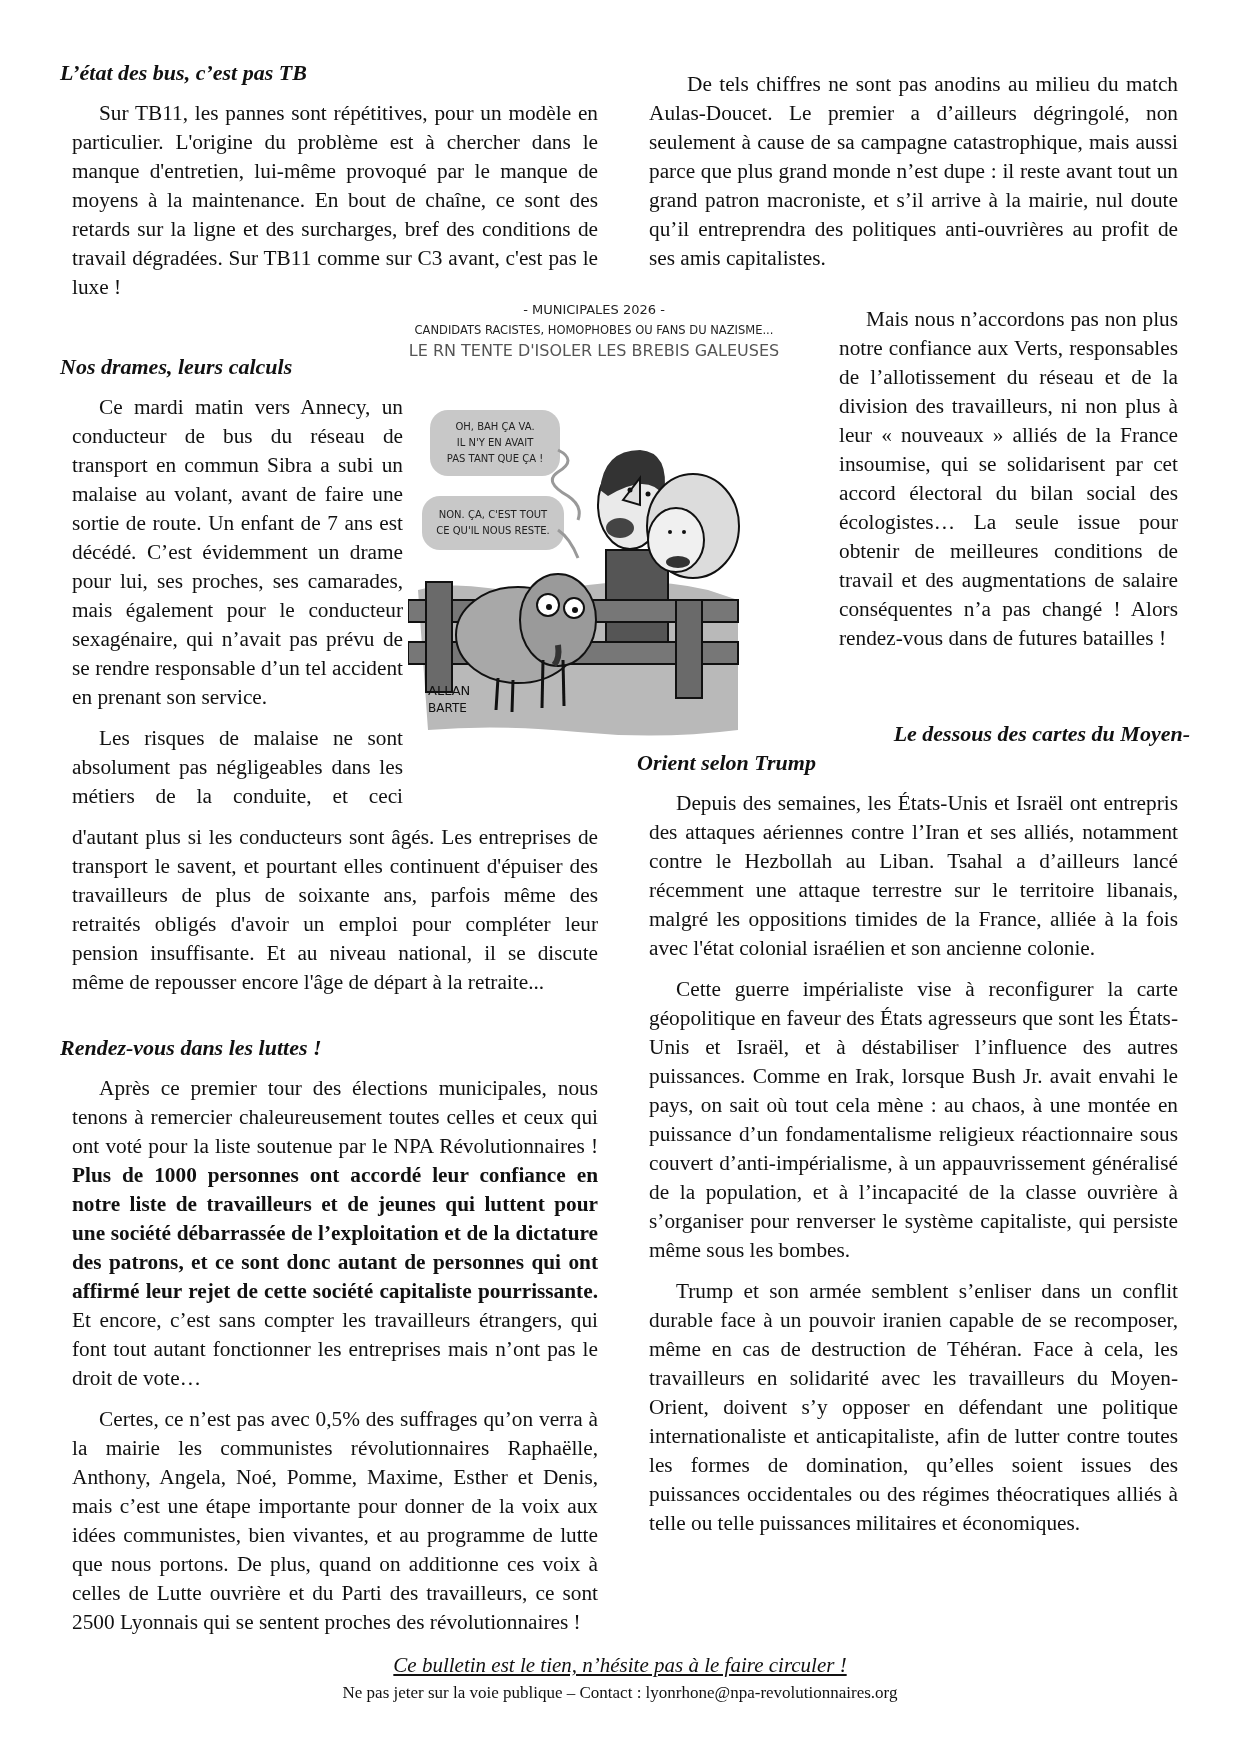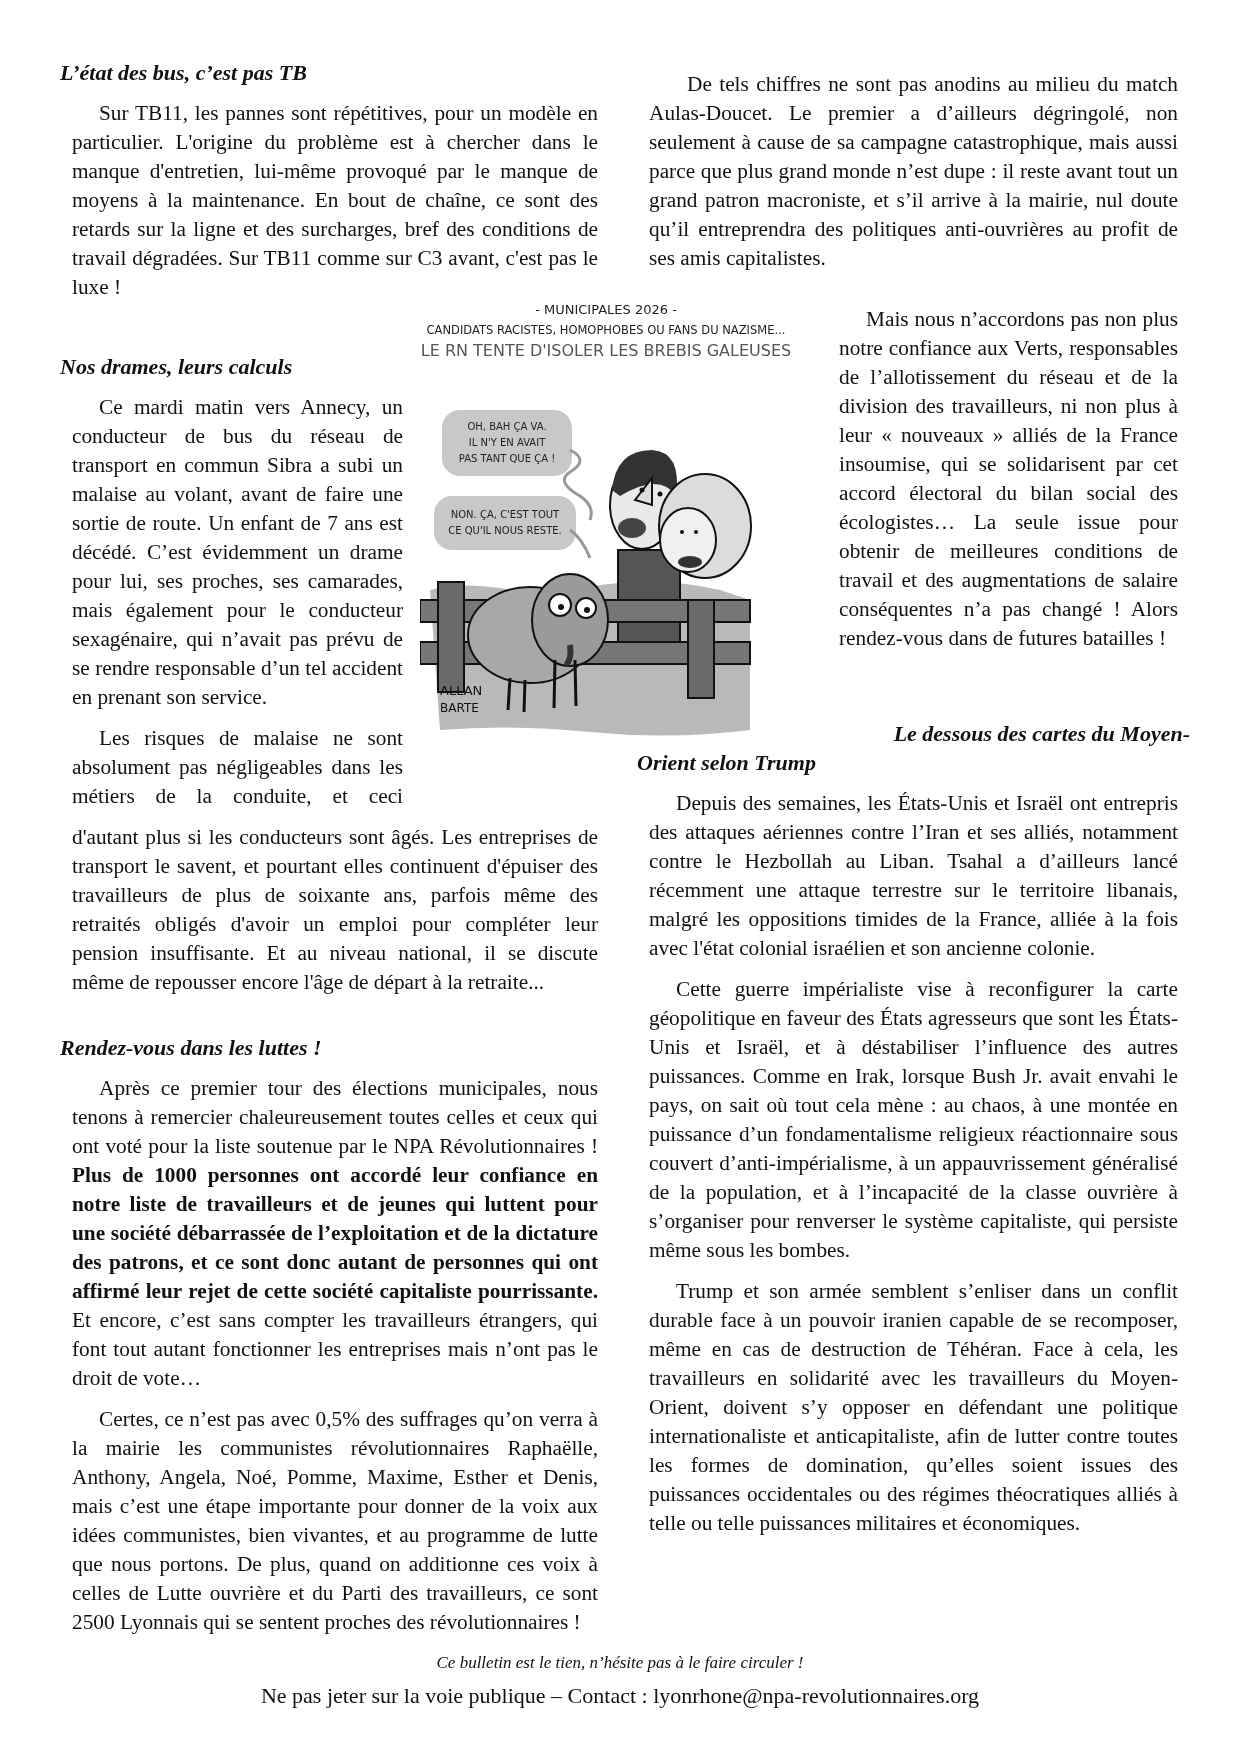--- a/index.html
+++ b/index.html
@@ -9,23 +9,23 @@
   .col { position: absolute; font-size: 21.3px; line-height: 29px; text-align: justify; }
   .col p { margin: 12px; text-indent: 27px; }
   .col p.noindent { text-indent: 0; }
   .col h2 { margin: 0; font-size: 22px; font-weight: bold; font-style: italic; line-height: 29px; }
   .left { left: 60px; width: 550px; top: 58px; }
   .right { left: 637px; width: 553px; top: 58px; }
   .narrow-l { width: 355px; }
   .narrow-r { margin-left: 190px; }
   .right h2.r-align { text-align: right; margin-top: 24px; }
   b { font-weight: bold; }
-  .cartoon { position: absolute; left: 420px; top: 300px; width: 372px; height: 438px; text-align: center; }
-  .footer-motto { position: absolute; top: 1653px; left: 0; width: 1240px; text-align: center; font-style: italic; font-size: 17px; font-family: "Liberation Serif", serif; }
-  .footer-contact { position: absolute; top: 1683px; left: 0; width: 1240px; text-align: center; font-size: 22px; font-family: "Liberation Serif", serif; }
+  .cartoon { position: absolute; left: 408px; top: 300px; width: 372px; height: 438px; text-align: center; }
+  .footer-motto { position: absolute; top: 1653px; left: 0; width: 1240px; text-align: center; font-style: italic; font-size: 21px; font-family: "Liberation Serif", serif; text-decoration: underline; }
+  .footer-contact { position: absolute; top: 1683px; left: 0; width: 1240px; text-align: center; font-size: 17px; font-family: "Liberation Serif", serif; }
 </style>
 </head>
 <body>
 
 <div class="page">
 
   <div class="col left">
     <section>
       <h2>L’état des bus, c’est pas TB</h2>
       <p>Sur TB11, les pannes sont répétitives, pour un modèle en particulier. L'origine du problème est à chercher dans le manque d'entretien, lui-même provoqué par le manque de moyens à la maintenance. En bout de chaîne, ce sont des retards sur la ligne et des surcharges, bref des conditions de travail dégradées. Sur TB11 comme sur C3 avant, c'est pas le luxe !</p>

